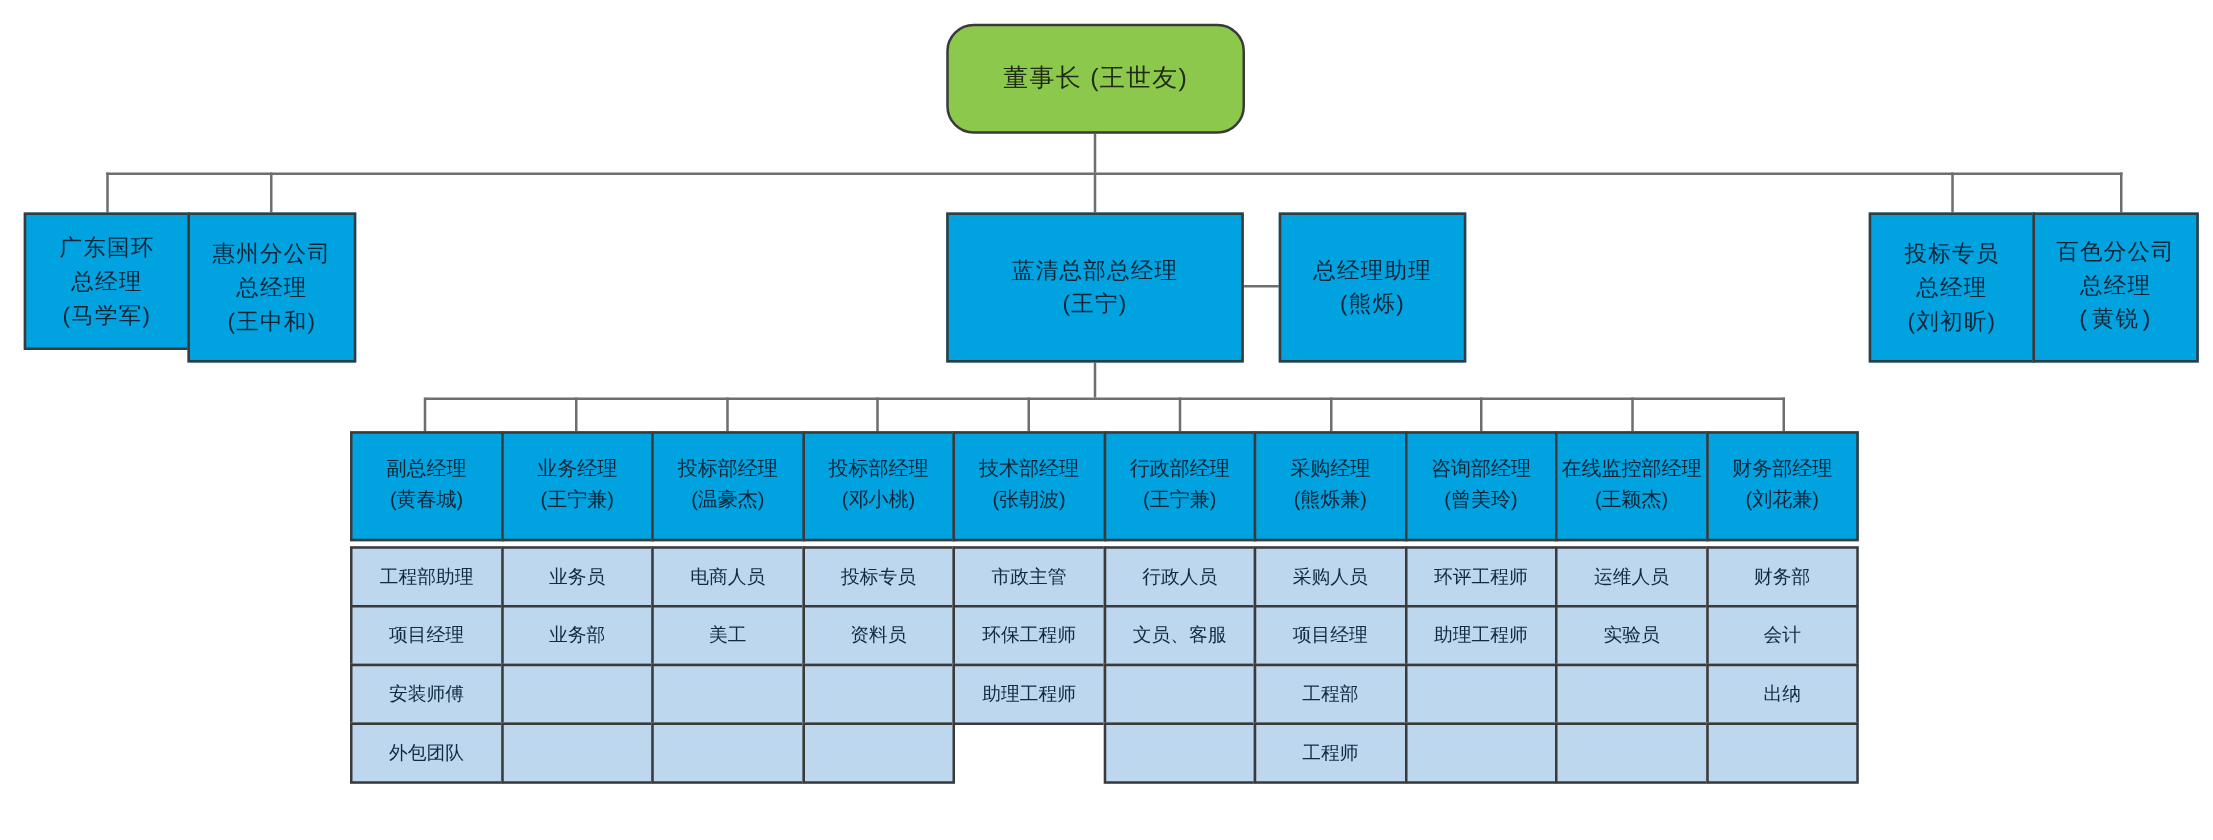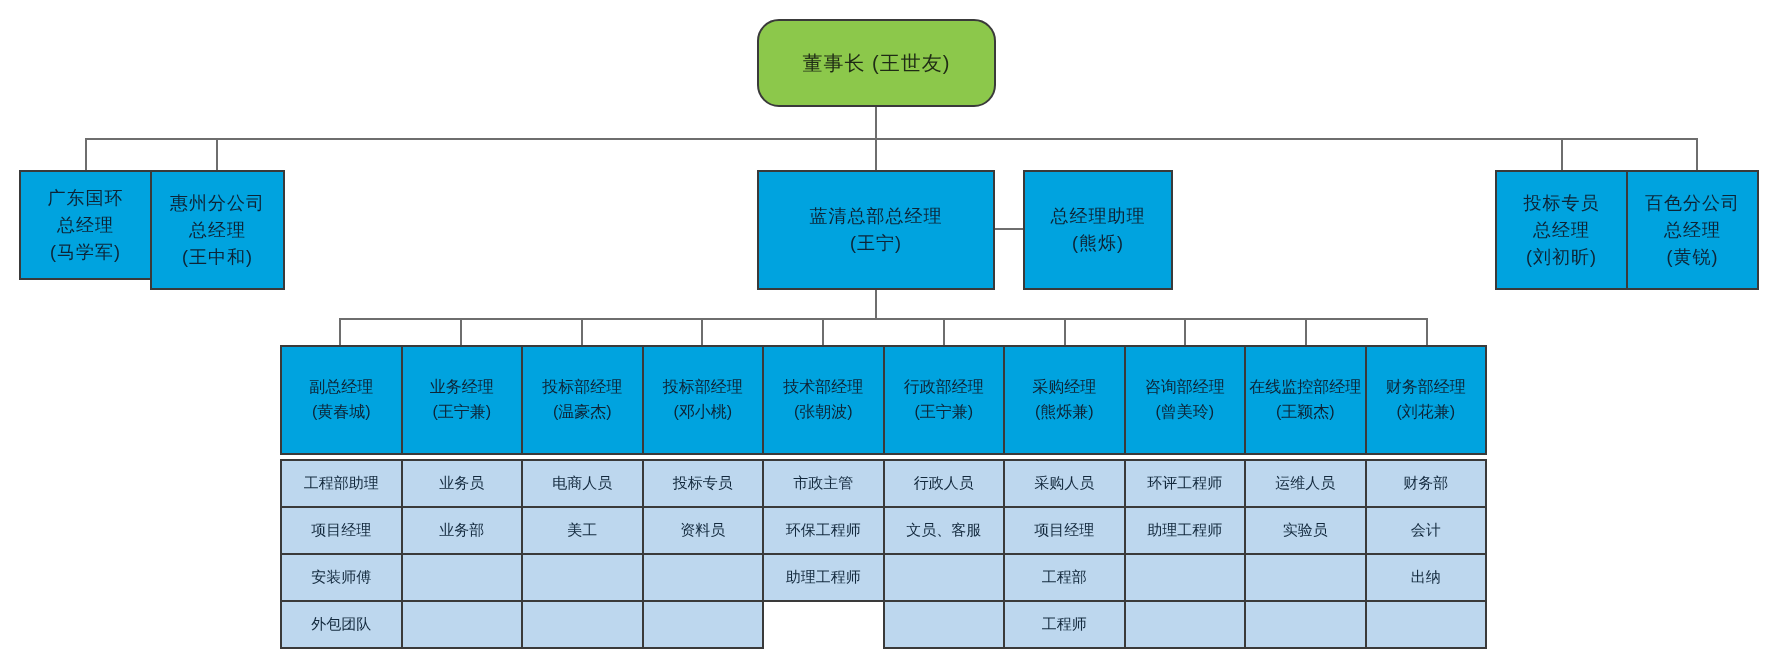--- a/index.html
+++ b/index.html
@@ -20,21 +20,21 @@
     text-align:center;white-space:pre-line;line-height:1.5;
     letter-spacing:1px;
   }
   .node.green{background:var(--green,#8cc84b);color:var(--chairman-text,#222);font-size:20px;border-radius:22px;}
   .node.cyan{background:var(--cyan,#00a3df);font-size:18px;}
   
   .org-table{position:absolute;left:280px;top:345px;width:1207px;display:flex;}
   .org-col{flex:1 1 0;min-width:0;}
   .org-col + .org-col{margin-left:-2px;}
   .col-header{
-    box-sizing:border-box;height:110px;
+    box-sizing:border-box;height:88px;
     background:var(--cyan,#00a3df);border:2px solid var(--border,#3a3a3a);
     display:flex;align-items:center;justify-content:center;
     text-align:center;white-space:pre-line;line-height:1.55;font-size:16px;
   }
   .col-body{margin-top:4px;}
   .cell{
     box-sizing:border-box;height:49px;
     background:var(--light-blue,#bdd7ee);border:2px solid var(--border,#3a3a3a);
     display:flex;align-items:center;justify-content:center;
     text-align:right;font-size:15px;color:#13293d;
@@ -75,21 +75,21 @@
   <div class="node cyan" style="left:150px;top:170px;width:135px;height:120px;">惠州分公司
 总经理
 (王中和)</div>
   <div class="node cyan" style="left:757px;top:170px;width:238px;height:120px;">蓝清总部总经理
 (王宁)</div>
   <div class="node cyan" style="left:1023px;top:170px;width:150px;height:120px;">总经理助理
 (熊烁)</div>
   <div class="node cyan" style="left:1495px;top:170px;width:133px;height:120px;">投标专员
 总经理
 (刘初昕)</div>
-  <div class="node cyan" style="left:1626px;top:170px;width:133px;height:120px;">百色分公司
+  <div class="node cyan" style="left:1626px;top:170px;width:133px;height:120px;font-family:Liberation Mono, monospace;">百色分公司
 总经理
 (黄锐)</div>
 
   <div class="org-table">
 
     <div class="org-col">
       <div class="col-header">副总经理
 (黄春城)</div>
       <div class="col-body">
         <div class="cell">工程部助理</div>

